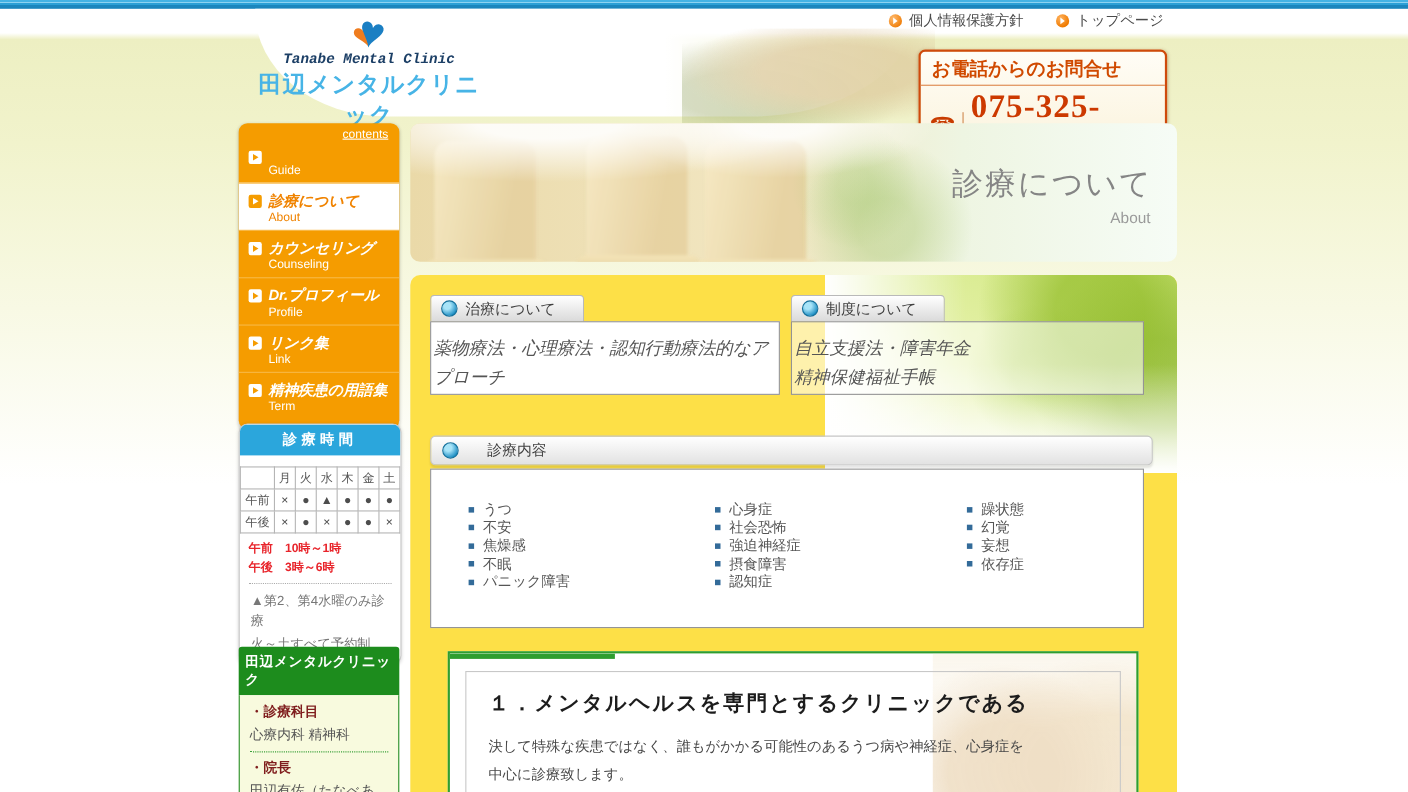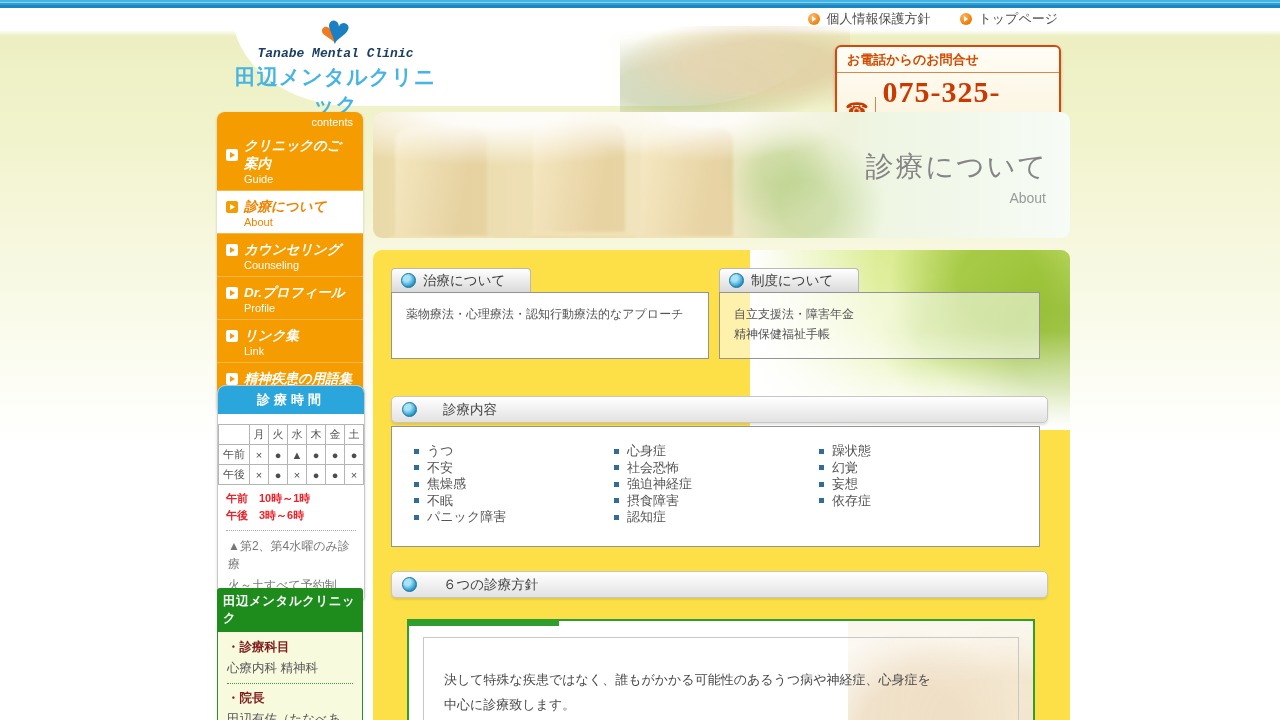--- a/index.html
+++ b/index.html
@@ -28,30 +28,30 @@
   .logo{left:228px;top:8px;width:215px;text-align:center;cursor:pointer;}
   .hearts{height:44px;line-height:44px;}
   .hearts .h1{display:inline-block;font-size:34px;color:#ef7c1e;transform:rotate(-20deg);}
   .hearts .h2{display:inline-block;font-size:40px;color:#1b7fc3;transform:rotate(14deg);margin-left:-15px;}
   .logo-en{font-family:Liberation Mono, monospace;font-style:italic;font-weight:bold;
     font-size:13px;color:#1c3f66;margin-top:-6px;}
   .logo-ja{font-size:21px;font-weight:bold;color:#47b4e6;letter-spacing:1px;margin-top:2px;}
   
   .phone-box{left:835px;top:45px;width:222px;border:2px solid #cf4a0c;border-radius:6px;
     background:linear-gradient(180deg,#fffdf6,#faf1d8);box-shadow:0 1px 3px rgba(120,60,0,.35);cursor:pointer;}
-  .phone-label{color:#d04a00;font-weight:bold;font-size:13px;padding:4px 10px 3px;border-bottom:1px solid #dd864a;font-family:Liberation Mono, monospace;}
+  .phone-label{color:#d04a00;font-weight:bold;font-size:17px;padding:4px 10px 3px;border-bottom:1px solid #dd864a;font-family:Liberation Mono, monospace;}
   .phone-row{display:flex;align-items:center;padding:2px 8px 4px;}
   .phone-glyph{font-size:19px;color:#c83c00;}
   .phone-div{width:1px;height:24px;background:#d0884f;margin:0 7px 0 6px;}
   .phone-number{font-family:"Liberation Serif","DejaVu Serif",serif;font-weight:bold;font-size:30px;
     color:#cc3900;letter-spacing:1px;}
   
   .menu{left:217px;top:112px;width:146px;background:#f59c00;border-radius:8px;overflow:hidden;
     box-shadow:0 1px 3px rgba(0,0,0,.2);}
-  .menu .contents-lbl{text-align:right;color:#fff;font-size:11px;padding:4px 10px 2px;}
+  .menu .contents-lbl{text-align:right;color:#fff;font-size:11px;padding:4px 10px 2px;text-decoration:underline;}
   .menu-item{padding:7px 9px 5px;border-top:1px solid #f8b845;cursor:pointer;}
   .menu-item .row1{display:flex;align-items:center;gap:6px;}
   .sq{width:12px;height:12px;border-radius:2px;background:#fff;position:relative;flex:none;}
   .sq::after{content:"";position:absolute;left:4px;top:3px;border-left:5px solid #f59c00;
     border-top:3px solid transparent;border-bottom:3px solid transparent;}
   .menu-item .jp{color:#fff;font-weight:bold;font-size:13.5px;font-style:italic;}
   .menu-item .en{color:#fff;font-size:11px;margin:0 0 0 18px;}
   .menu-item.active{background:#fff;}
   .menu-item.active .jp,.menu-item.active .en{color:#f08300;}
   .menu-item.active .sq{background:#f59c00;}
@@ -101,34 +101,34 @@
       radial-gradient(circle at 78% 18%,rgba(146,188,40,.7) 0 14%,rgba(146,188,40,0) 38%),
       radial-gradient(circle at 60% 50%,rgba(178,212,90,.55) 0 10%,rgba(178,212,90,0) 30%),
       radial-gradient(circle at 95% 55%,rgba(120,168,30,.55) 0 13%,rgba(120,168,30,0) 36%),
       linear-gradient(205deg,#cfe77e 0%,#e3f0a4 45%,#f6fadd 80%,#ffffff 100%);}
   .sec-tab{width:140px;height:24px;border:1px solid #b9b9b9;border-bottom:none;border-radius:4px 4px 0 0;
     background:linear-gradient(180deg,#ffffff,#dadada);display:flex;align-items:center;gap:7px;
     padding:0 0 0 9px;box-sizing:border-box;position:relative;z-index:2;}
   .icon-dot{width:13px;height:13px;border-radius:50%;flex:none;border:1px solid #15719c;
     background:radial-gradient(circle at 35% 32%,#a8e4f8 0 25%,#1f8fc4 75%);}
   .sec-tab .t,.hbar .t{font-size:13.5px;color:#3f3f3f;}
-  .sec-box{border:1px solid #949494;background:#fff;box-sizing:border-box;padding:12px 14px;
-    font-size:12px;color:#555;line-height:1.65;}
+  .sec-box{border:1px solid #949494;background:#fff;box-sizing:border-box;padding:12px 2px;
+    font-size:16px;color:#555;line-height:1.65;font-style:italic;}
   .tabs-row{position:absolute;top:18px;left:18px;display:flex;gap:10px;z-index:2;}
   .tcol{width:318px;}
   .tcol2{width:321px;}
   .tcol .sec-box,.tcol2 .sec-box{height:67px;}
   .tcol2 .sec-box{background:rgba(255,255,255,.55);}
   .hbar{height:25px;border:1px solid #c6c6c6;border-radius:5px;
     background:linear-gradient(180deg,#ffffff,#e2e2e2);box-shadow:0 2px 2px rgba(0,0,0,.1);
     display:flex;align-items:center;gap:26px;padding:0 10px;}
   .services{position:absolute;top:146px;left:18px;width:657px;z-index:2;}
   .services-box{margin-top:3px;width:649px;box-sizing:border-box;border:1px solid #949494;background:#fff;
     padding:16px 8px 20px 22px;display:flex;min-height:111px;}
-  .services-box ul{list-style:none;margin:0;padding:0;}
+  .services-box ul{list-style:none;margin:12px;padding:0;}
   .services-box ul.c1{width:200px;}
   .services-box ul.c2{width:205px;}
   .services-box li{display:flex;align-items:center;gap:8px;font-size:13px;color:#555;height:16.5px;}
   .bullet{width:5px;height:5px;background:#336b99;flex:none;}
   .policy{position:absolute;top:321px;left:18px;width:657px;z-index:2;}
   .policy-box{margin:21px 0 0 16px;width:628px;box-sizing:border-box;border:2px solid #2f9e2f;
     background:#fff;position:relative;height:150px;padding:16px 14px;overflow:hidden;}
   .policy-box::before{content:"";position:absolute;left:0;top:0;width:150px;height:5px;background:#2f9e2f;}
   .chair-ghost{position:absolute;right:0;top:0;width:185px;height:100%;opacity:.55;
     background:radial-gradient(ellipse at 35% 75%,rgba(226,196,150,.9) 0 30%,rgba(226,196,150,0) 65%),
@@ -171,21 +171,20 @@
     <span class="phone-div"></span>
     <span class="phone-number">075-325-2554</span>
   </div>
 </div>
 
 <div class="abs menu">
   <div class="contents-lbl">contents</div>
   <div class="menu-item" style="border-top:none">
     <div class="row1">
         <span class="sq"></span>
-      <span class="jp">クリニックのご案内</span>
       </div>
     <div class="en">Guide</div>
   </div>
   <div class="menu-item active">
     <div class="row1">
         <span class="sq"></span>
       <span class="jp">診療について</span>
       </div>
     <div class="en">About</div>
   </div>
@@ -378,27 +377,24 @@
           </li>
         <li>
             <span class="bullet"></span>
             <span>依存症</span>
           </li>
       </ul>
     </div>
   </div>
 
   <div class="policy">
-    <div class="hbar">
-      <span class="icon-dot"></span>
-      <span class="t">６つの診療方針</span>
-    </div>
     <div class="policy-box">
       <div class="chair-ghost"></div>
       <div class="policy-inner">
+        <div class="policy-h">１．メンタルヘルスを専門とするクリニックである</div>
         <div class="policy-p">
           <div>決して特殊な疾患ではなく、誰もがかかる可能性のあるうつ病や神経症、心身症を</div>
           <div>中心に診療致します。</div>
         </div>
       </div>
     </div>
   </div>
 </div>
 
 </body></html>

